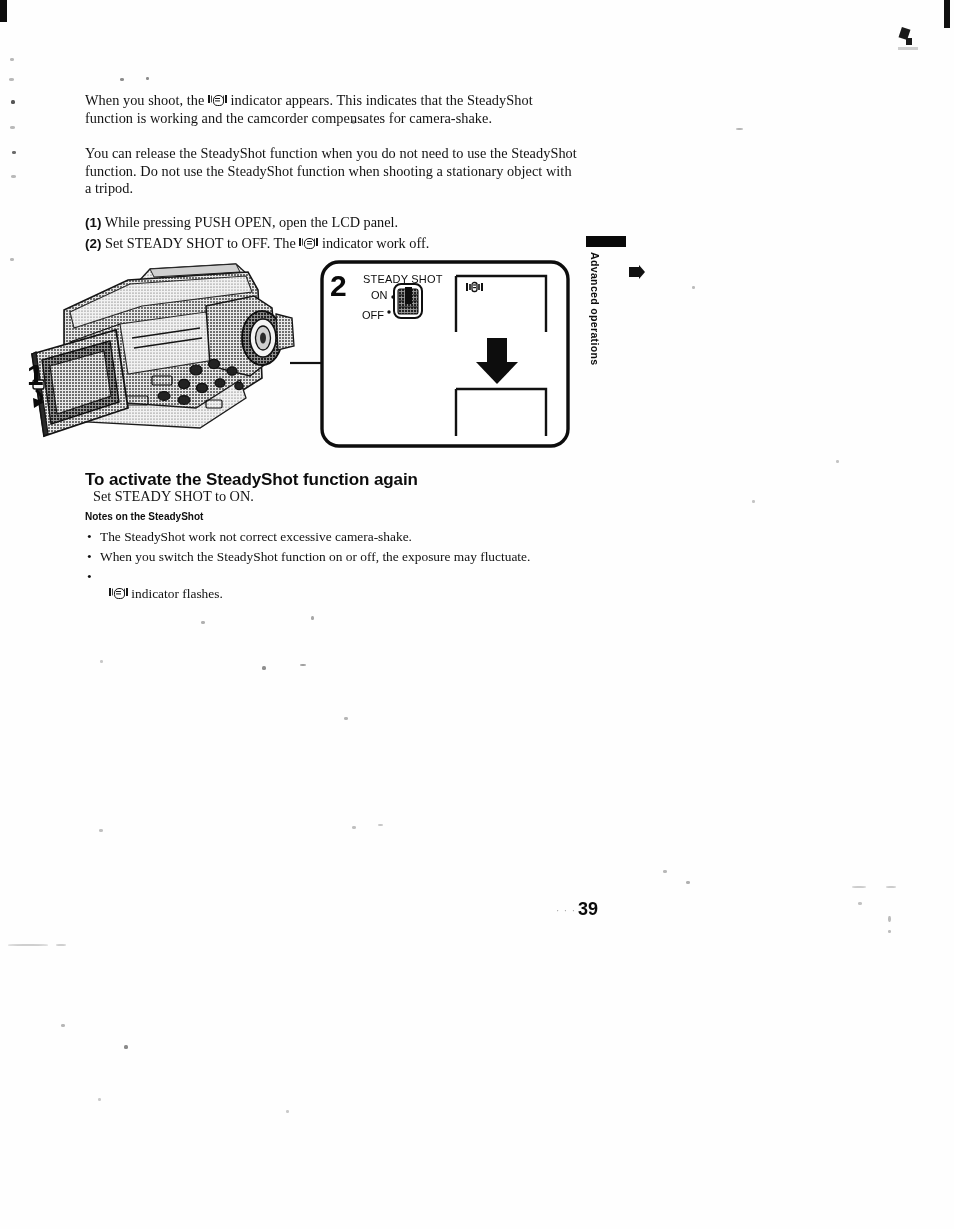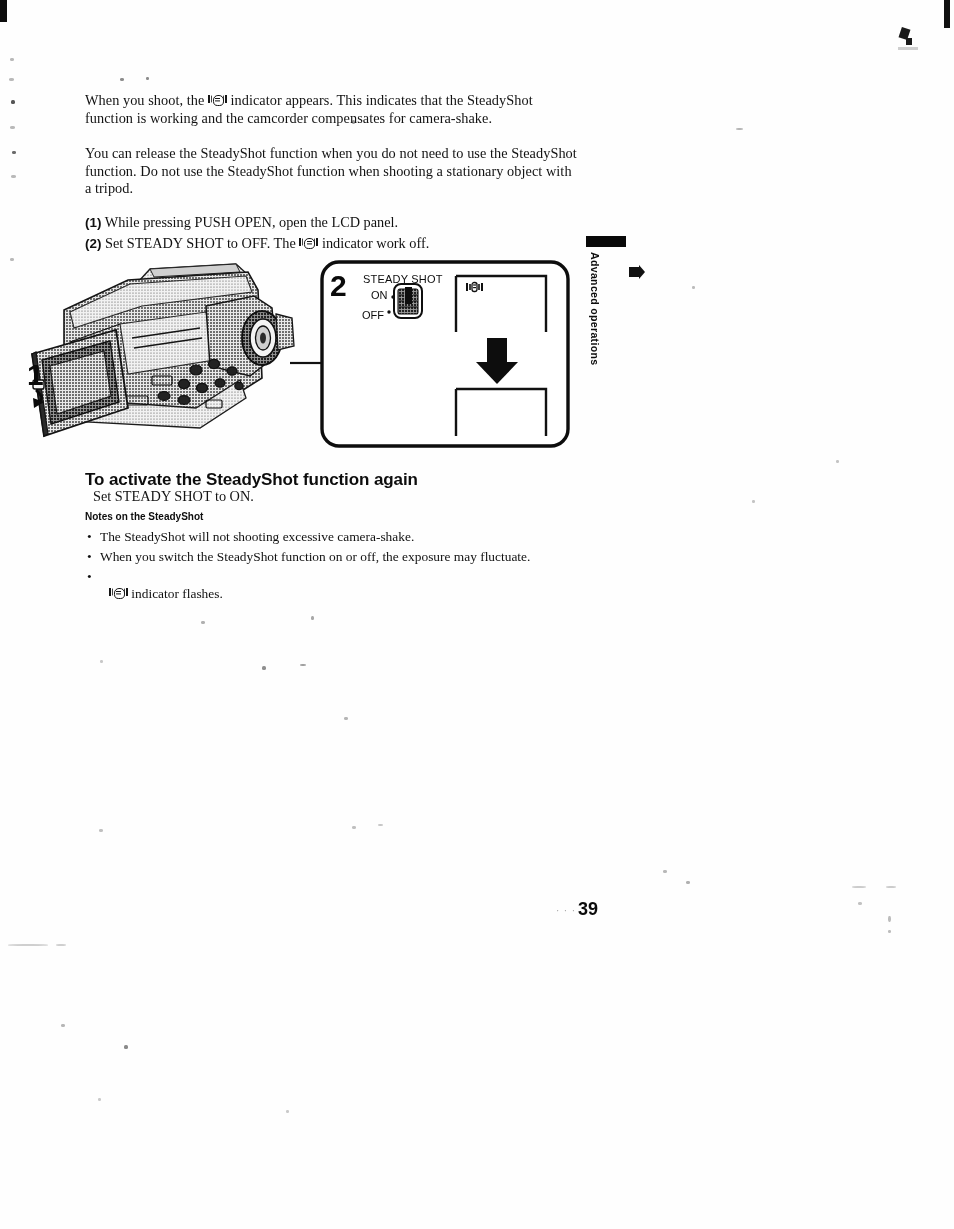--- a/index.html
+++ b/index.html
@@ -470,21 +470,21 @@
   <div class="side-label">Advanced operations</div>
   <div class="side-marker"></div>
 
   <div class="h-sub">To activate the SteadyShot function again</div>
   <div class="h-sub-body">Set STEADY SHOT to ON.</div>
 
   <div class="h-notes">Notes on the SteadyShot</div>
   <div class="notes-list">
     <div class="note-item">
       <span class="bullet">•</span>
-      <span>The SteadyShot will not shooting excessive camera-shake.</span>
+      <span>The SteadyShot work not correct excessive camera-shake.</span>
     </div>
     <div class="note-item">
       <span class="bullet">•</span>
       <span>When you switch the SteadyShot function on or off, the exposure may fluctuate.</span>
     </div>
     <div class="note-item">
       <span class="bullet">•</span>
       <br>
       <span style="display:inline-block; width:9px;"></span><span class="ss-icon"><span class="mk l"></span><span class="palm"></span><span class="mk r"></span></span><span> indicator flashes.</span>
     </div>

